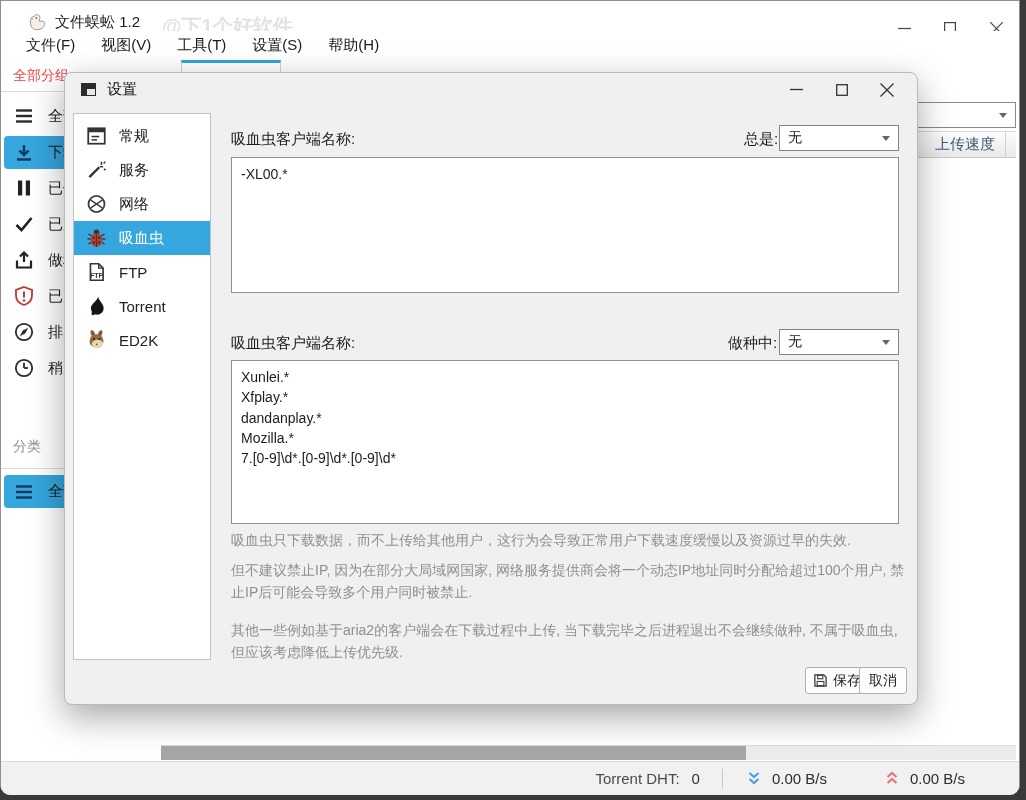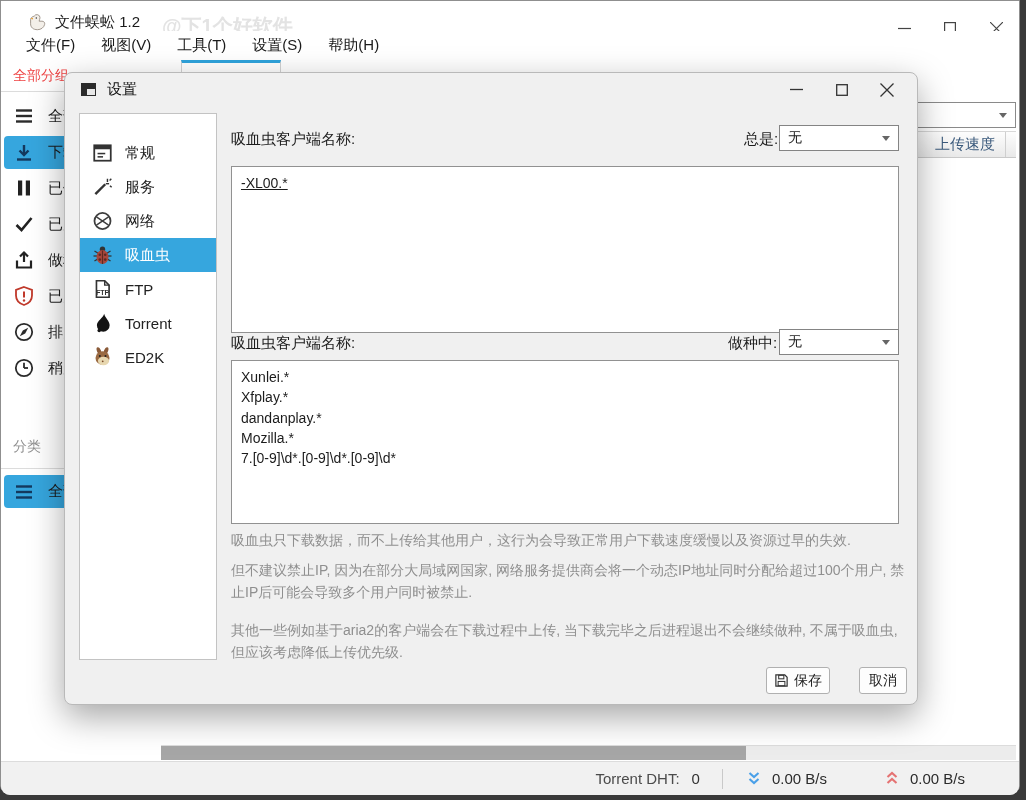--- a/index.html
+++ b/index.html
@@ -58,40 +58,40 @@
   
   .dialog { position:absolute; left:64px; top:72px; width:854px; height:633px; background:#f0f0f0;
     border:1px solid #b9b9b9; border-radius:8px; box-shadow:0 12px 34px rgba(0,0,0,0.35); z-index:10; }
   .dlg-titlebar { position:absolute; left:0; top:0; right:0; height:33px; display:flex; align-items:center; }
   .dlg-icon { margin-left:15px; width:17px; height:17px; }
   .dlg-title { margin-left:10px; font-size:15px; color:#111; }
   .dlg-controls { margin-left:auto; display:flex; margin-right:8px; }
   .dlg-btn { width:45px; height:33px; display:flex; align-items:center; justify-content:center; }
   .dlg-btn svg { stroke:#333; }
 
-  .dlg-nav { position:absolute; left:14px; top:40px; width:138px; height:547px; background:#fff; border:1px solid #c3c3c3; padding-top:22px; }
+  .dlg-nav { position:absolute; left:8px; top:40px; width:138px; height:547px; background:#fff; border:1px solid #c3c3c3; padding-top:5px; }
   .nav-item { height:34px; display:flex; align-items:center; padding-left:11px; }
   .nav-item.selected { background:#36a6de; }
   .nav-item.selected .nav-label { color:#fff; }
   .nav-icon { width:23px; height:22px; flex:0 0 23px; }
   .nav-label { margin-left:11px; font-size:15px; color:#222; }
 
   .dlg-label { position:absolute; font-size:15px; color:#1c1c1c; }
   .combo { position:absolute; width:120px; height:26px; background:#fff; border:1px solid #848484; display:flex; align-items:center; }
   .combo-value { margin-left:8px; font-size:14px; color:#1c1c1c; }
   .combo .arrow { margin-left:auto; margin-right:8px; }
   .arrow { width:0; height:0; border-left:4.5px solid transparent; border-right:4.5px solid transparent; border-top:5.5px solid #666; }
 
   .dlg-textarea { position:absolute; left:166px; width:668px; background:#fff; border:1px solid #919191;
     font-family:"Liberation Sans",sans-serif; font-size:14px; color:#1c1c1c; padding:6px 9px; resize:none; line-height:1.45; }
   .dlg-desc { position:absolute; left:166px; width:674px; font-size:14px; color:#8f8f8f; line-height:1.55; }
 
   .dlg-footer-btn { position:absolute; top:594px; height:27px; background:#fdfdfd; border:1px solid #b0b0b0;
     border-radius:3px; display:flex; align-items:center; justify-content:center; font-size:14px; color:#1c1c1c; }
-  .btn-save { left:701px; width:64px; gap:5px; }
+  .btn-save { left:740px; width:64px; gap:5px; }
   .btn-cancel { left:794px; width:48px; }
 </style>
 </head>
 <body>
 
 <div class="main-window">
 
   <div class="titlebar">
     <svg class="app-logo" viewBox="0 0 20 20">
       <path d="M7.2 3.2 a3.1 3.1 0 0 1 5.8 1.6 c0 1.5 -0.9 2.2 -0.9 3.4 l2.9 0 c2 0 3.1 1.5 2.6 3.4 c-0.8 3 -3.6 5.1 -7.1 5.1 c-4.4 0 -6.9 -2.4 -6.9 -5.9 l0 -3.9 c0 -2 1.5 -3.4 3.6 -3.7 z" fill="#f3efe9" stroke="#9a8f85" stroke-width="0.9"></path>
@@ -353,21 +353,21 @@
       <span class="nav-label">ED2K</span>
     </div>
   </div>
 
   <span class="dlg-label" style="left:166px; top:57px;">吸血虫客户端名称:</span>
   <span class="dlg-label" style="left:679px; top:57px;">总是:</span>
   <div class="combo" style="left:714px; top:52px;">
     <span class="combo-value">无</span>
     <span class="arrow"></span>
   </div>
-  <textarea class="dlg-textarea" style="top: 93px; height: 167px; text-decoration: underline;" spellcheck="false">-XL00.*</textarea>
+  <textarea class="dlg-textarea" style="top: 84px; height: 136px;" spellcheck="false">-XL00.*</textarea>
 
   <span class="dlg-label" style="left:166px; top:261px;">吸血虫客户端名称:</span>
   <span class="dlg-label" style="left:663px; top:261px;">做种中:</span>
   <div class="combo" style="left:714px; top:256px;">
     <span class="combo-value">无</span>
     <span class="arrow"></span>
   </div>
   <textarea class="dlg-textarea" style="top: 287px; height: 164px;" spellcheck="false">Xunlei.*
 Xfplay.*
 dandanplay.*

